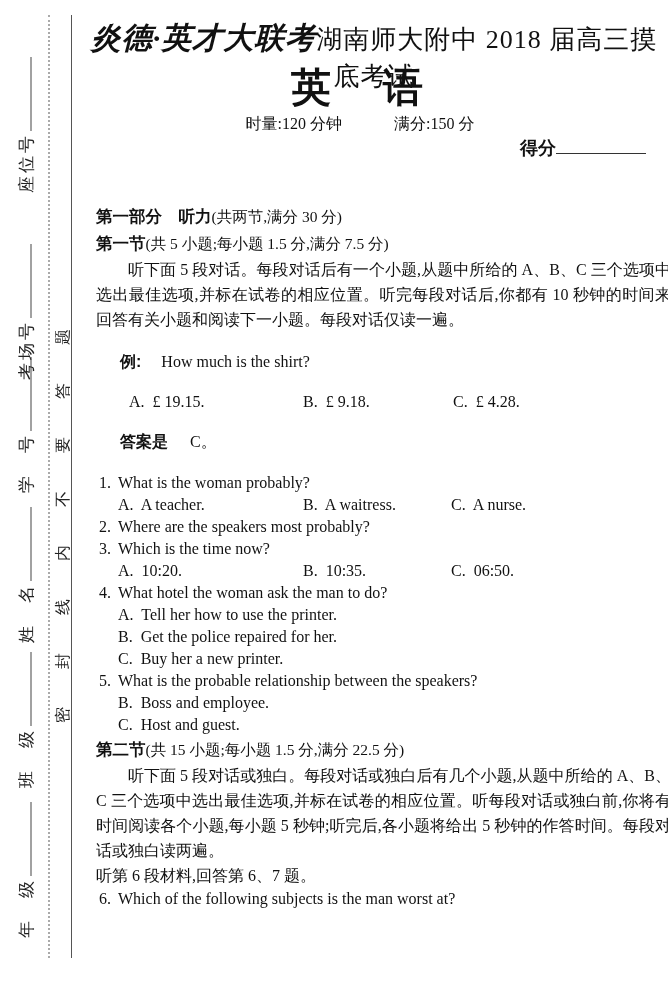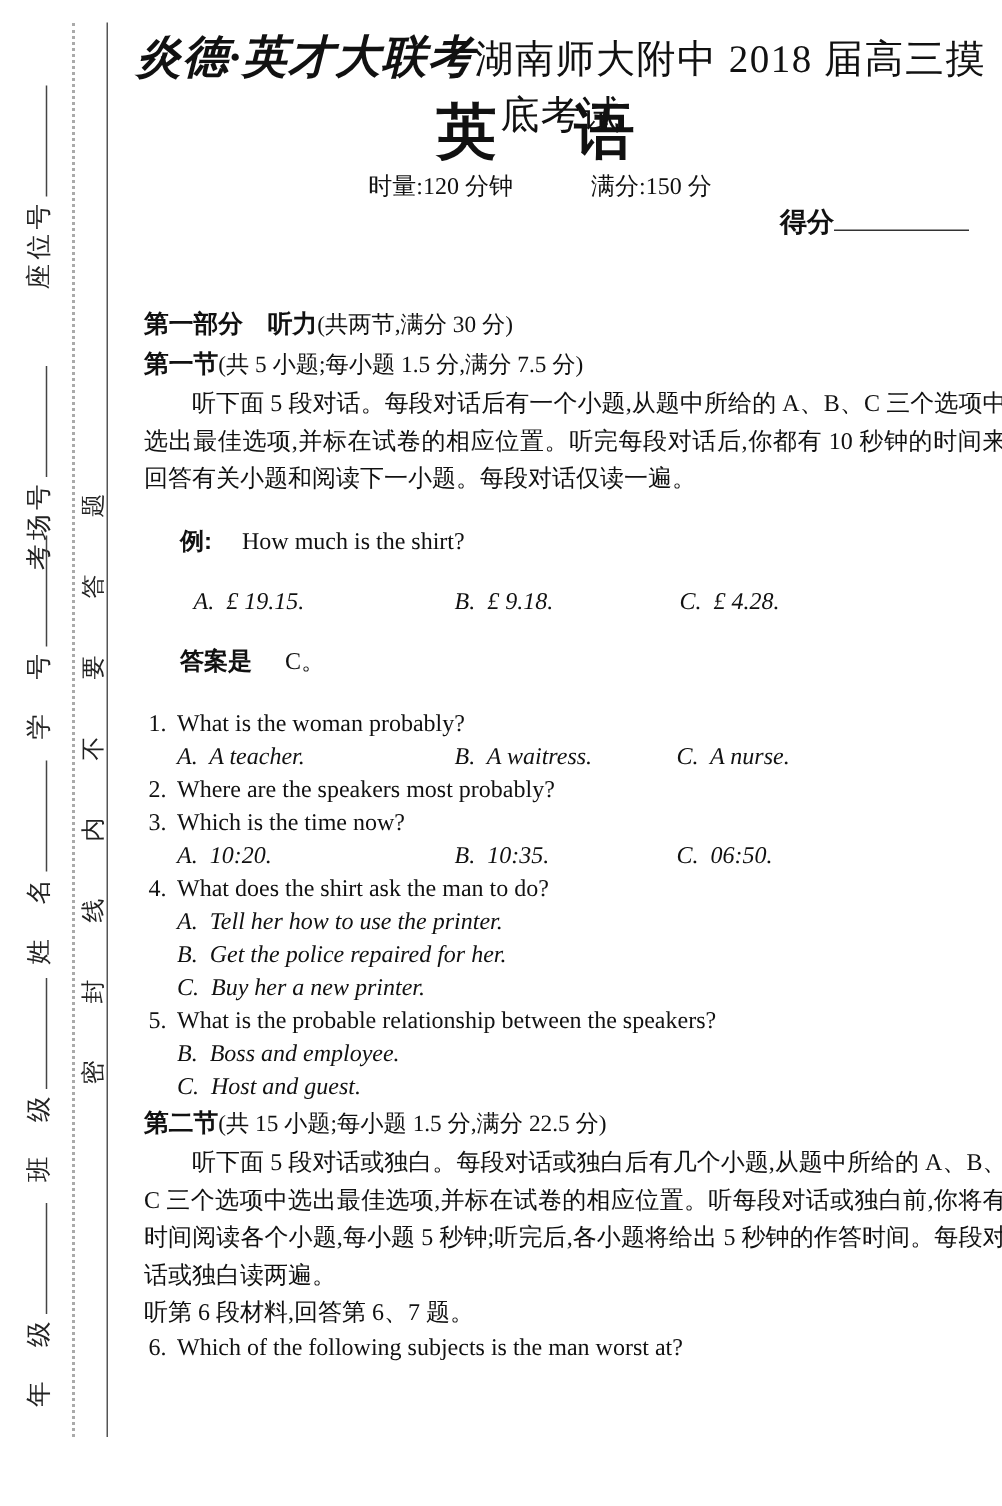--- a/index.html
+++ b/index.html
@@ -50,21 +50,21 @@
   .cn-para { line-height:25px; text-align:justify; text-indent:2em; }
   .cn-note { line-height:25px; }
   .ex-line { line-height:20px; white-space:pre-wrap; }
   .ex-label, .ans-label { font-weight:bold;
     font-family:"Liberation Sans","DejaVu Sans",sans-serif; font-size:16px; }
   .ex-q { margin-left:20px; }
   .ans-val { margin-left:22px; }
   .optrow { display:grid; grid-template-columns:185px 148px 1fr; padding-left:22px;
     line-height:22px; }
   .optrow.ex { grid-template-columns:174px 150px 1fr; padding-left:33px; line-height:20px; }
-  .opt { white-space:pre-wrap;font-style:italic; }
+  .opt { white-space:pre-wrap; }
   .qline { line-height:22px; padding-left:3px; white-space:pre-wrap; }
   .qnum { display:inline-block; min-width:19px; }
   .optstack { padding-left:22px; line-height:22px; }
 </style>
 </head>
 <body>
 
 <div class="page">
 
   <div class="vline-dotted"></div>
@@ -135,21 +135,21 @@
 
     <div class="qline"><span class="qnum">2.</span><span>Where are the speakers most probably?</span></div>
 
     <div class="qline"><span class="qnum">3.</span><span>Which is the time now?</span></div>
     <div class="optrow">
       <span class="opt">A.  10:20.</span>
       <span class="opt">B.  10:35.</span>
       <span class="opt">C.  06:50.</span>
     </div>
 
-    <div class="qline"><span class="qnum">4.</span><span>What does the shirt ask the man to do?</span></div>
+    <div class="qline"><span class="qnum">4.</span><span>What hotel the woman ask the man to do?</span></div>
     <div class="optstack opt">A.  Tell her how to use the printer.</div>
     <div class="optstack opt">B.  Get the police repaired for her.</div>
     <div class="optstack opt">C.  Buy her a new printer.</div>
 
     <div class="qline"><span class="qnum">5.</span><span>What is the probable relationship between the speakers?</span></div>
     <div class="optstack opt">B.  Boss and employee.</div>
     <div class="optstack opt">C.  Host and guest.</div>
 
     <div class="h-part">
       <span class="h-bold">第二节</span><span class="h-note">(共 15 小题;每小题 1.5 分,满分 22.5 分)</span>

